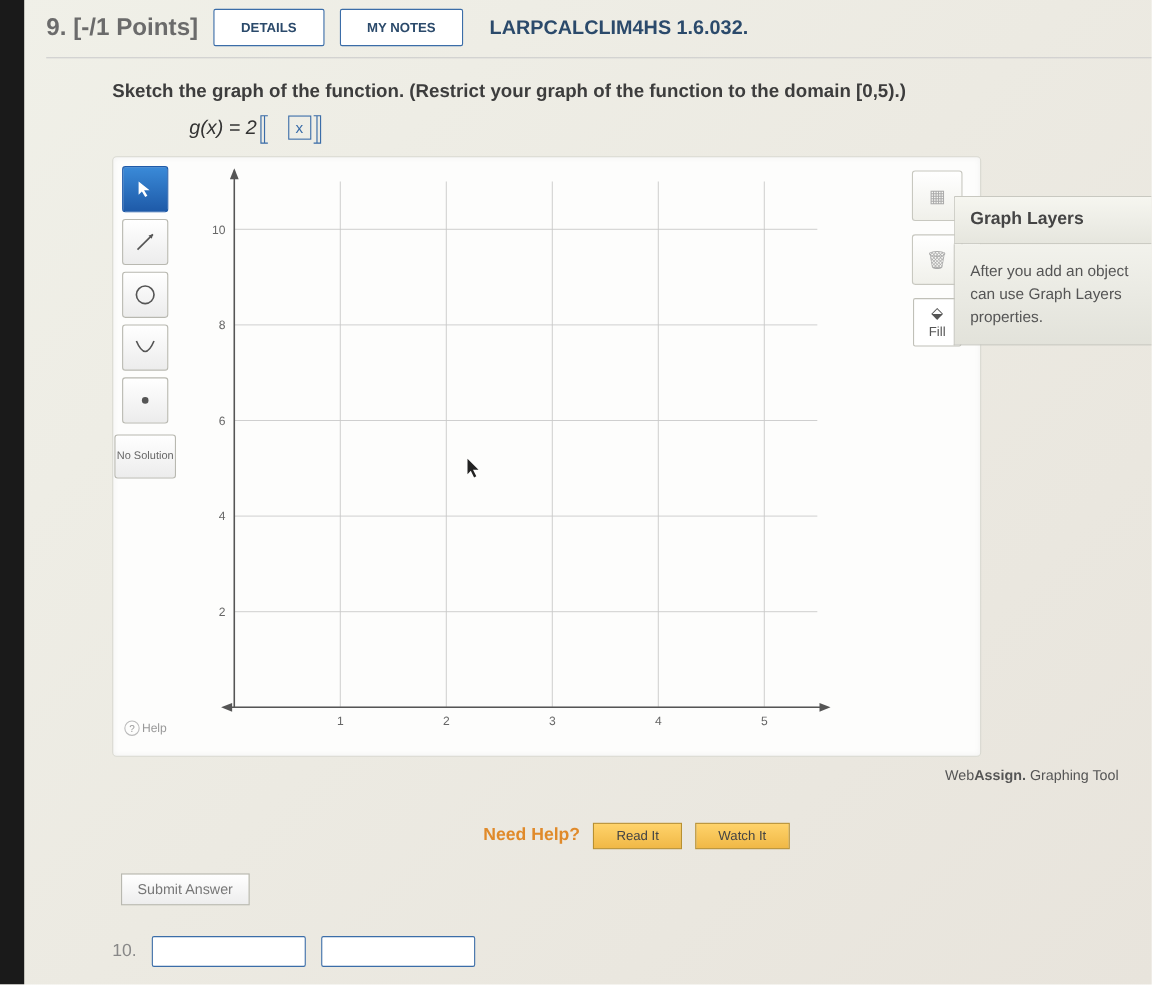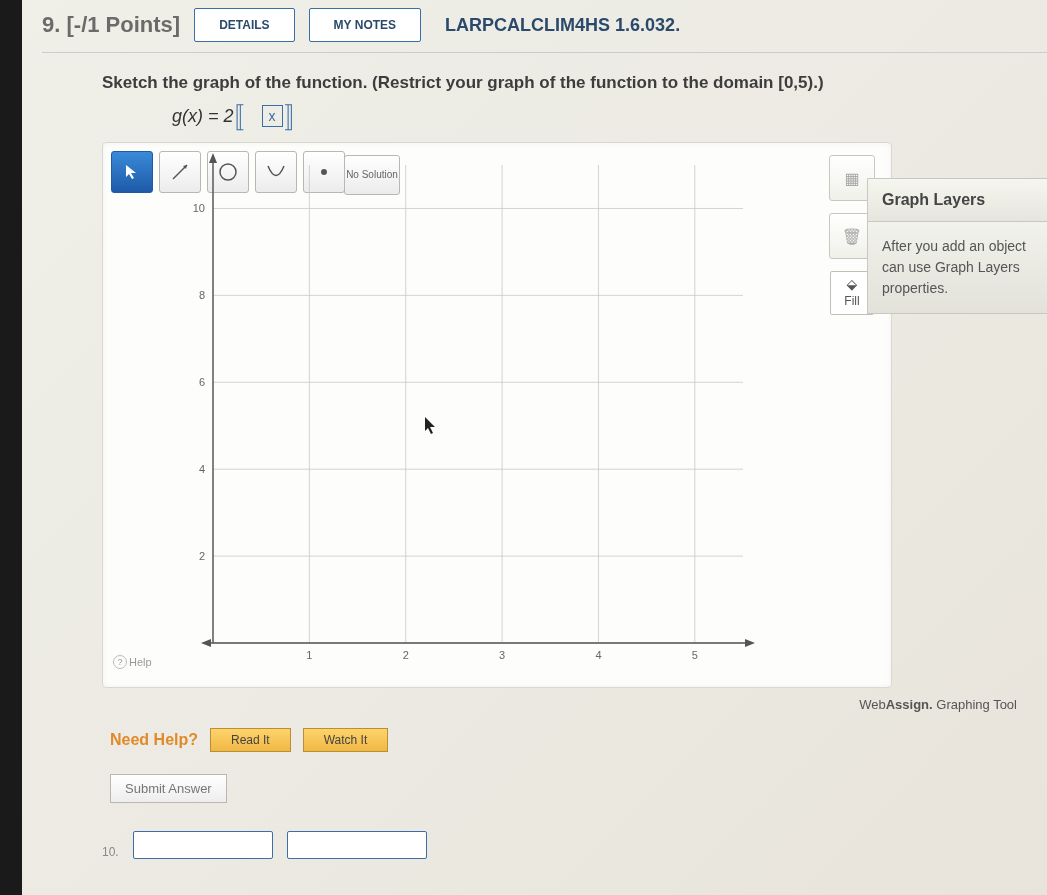--- a/index.html
+++ b/index.html
@@ -50,21 +50,21 @@
     .graph-frame {
       position: relative;
       width: 790px; height: 546px;
       background: #fdfdfc;
       border: 1px solid #d8d8d0;
       border-radius: 4px;
       box-shadow: inset 0 0 6px rgba(0,0,0,0.05);
     }
     .toolbox {
       position: absolute; left: 8px; top: 8px;
-      display: flex; gap: 6px;
+      display: flex; flex-direction: column; gap: 6px;
     }
     .tool {
       width: 42px; height: 42px;
       border: 1px solid #b8b8b0;
       background: linear-gradient(#fff,#ececec);
       border-radius: 3px;
       display: flex; align-items: center; justify-content: center;
       cursor: pointer;
       font-size: 18px; color: #555;
     }
@@ -151,42 +151,43 @@
     .layers-body {
       background: linear-gradient(#f2f2ec,#e2e2da);
       border: 1px solid #c8c8c0;
       border-right: none; border-top: none;
       padding: 14px;
       font-size: 14px; color: #555;
       line-height: 1.5;
     }
     .need-help {
       display: flex; align-items: center; gap: 12px;
-      margin: 40px 0 0 8px;
+      margin: 60px 0 0 8px;
+      justify-content: center;
     }
     .need-help-label { color: #e08a2a; font-weight: bold; font-size: 16px; }
     .help-btn {
       background: linear-gradient(#ffd36b,#f0b846);
       border: 1px solid #b89030;
       padding: 4px 20px;
       font-size: 12px; color: #444;
       cursor: pointer;
     }
     .submit-btn {
       margin: 22px 0 0 8px;
       background: linear-gradient(#fff,#ededed);
       border: 1px solid #b8b8b0;
       padding: 6px 14px;
       font-size: 13px; color: #777;
       cursor: pointer;
     }
     .next-q {
       margin: 28px 0 0 0;
-      color: #888; font-size: 12px;
-      display: flex; align-items: flex-end; gap: 14px;
+      color: #888; font-size: 16px;
+      display: flex; align-items: center; gap: 14px;
     }
     .next-q .placeholder-btn {
       width: 140px; height: 28px;
       border: 1px solid #3b6da8; background: #fff;
       border-radius: 2px;
     }
   </style>
 </head>
 <body>
 

